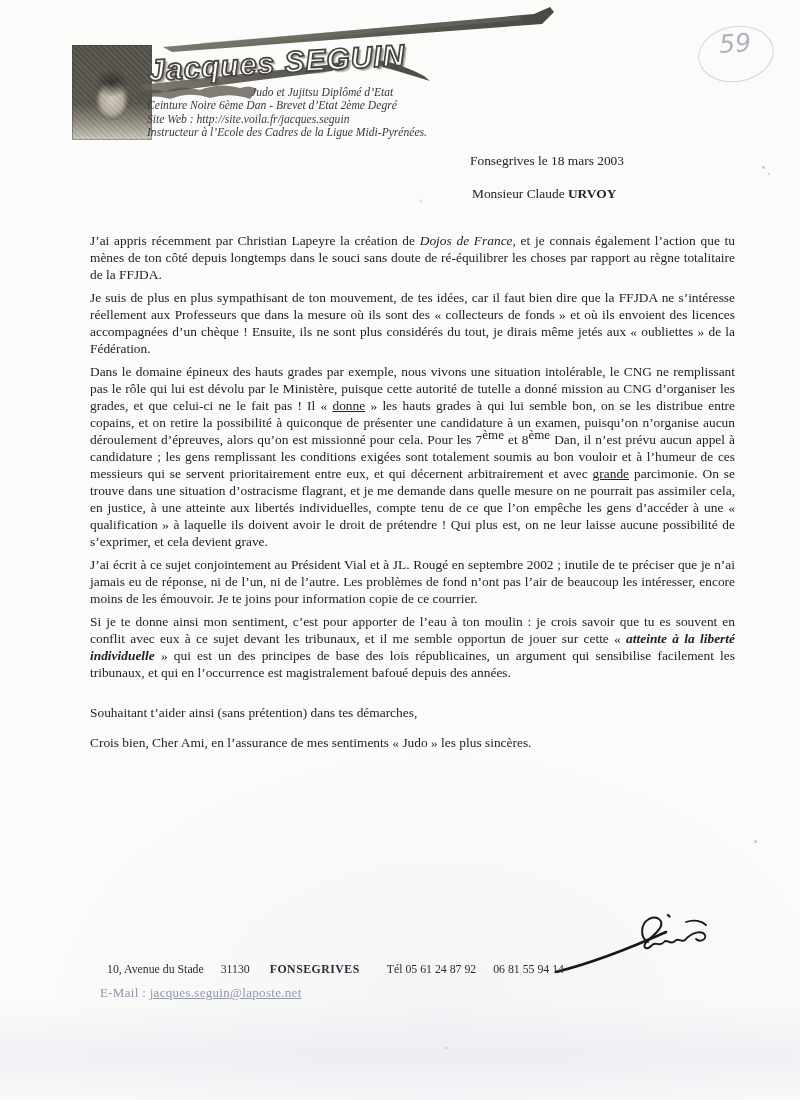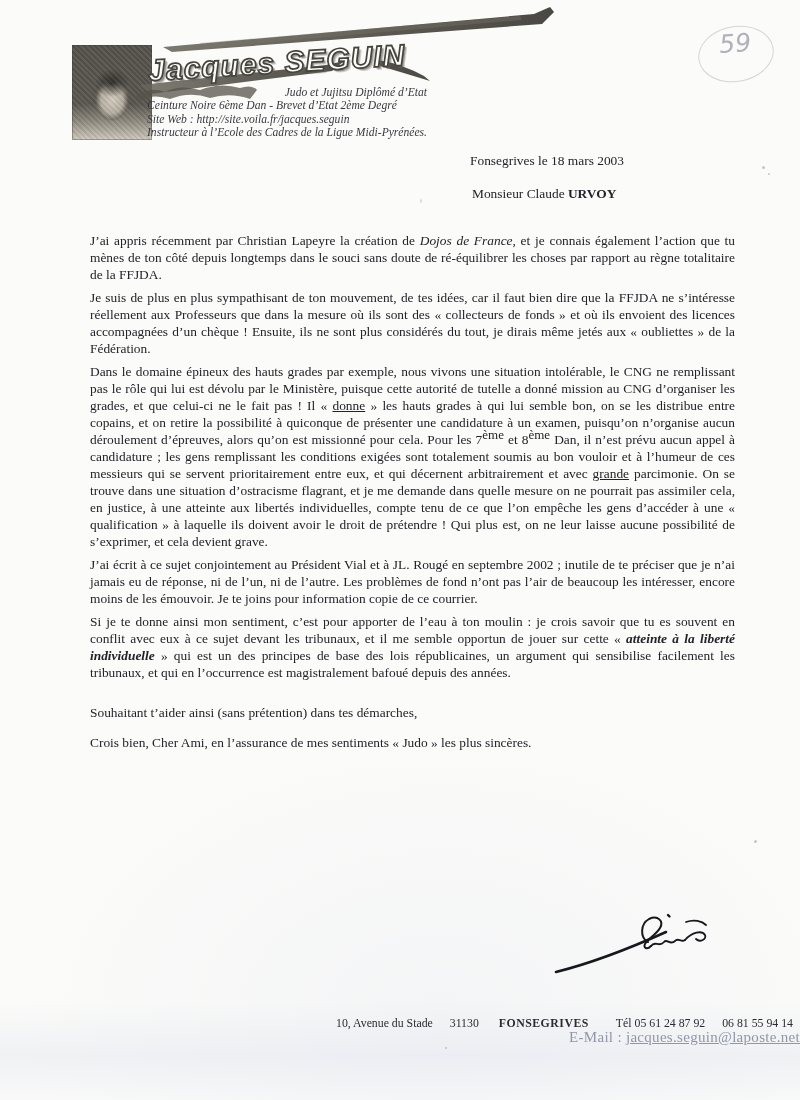--- a/index.html
+++ b/index.html
@@ -30,21 +30,21 @@
     color:#fcfcf8;
     -webkit-text-stroke:1.7px #45433c;
     text-shadow:2px 2px 1px rgba(100,97,88,0.55), 3px 3px 0 rgba(100,97,88,0.25);
     transform:rotate(-3.5deg); white-space:nowrap;
   }
   .credentials{
     position:absolute; left:147px; top:86px; z-index:2;
     font-style:italic; font-size:11.6px; line-height:13.4px; color:#3a3841;
     white-space:nowrap;
   }
-  .credentials .cred-line1{padding-left:104px;text-align:right;}
+  .credentials .cred-line1{padding-left:104px;}
   
   .page-num{
     position:absolute; left:698px; top:26px; width:74px; height:54px; z-index:2;
     border:1.6px solid #d5d5da; border-radius:50%;
     transform:rotate(-10deg);
   }
   .page-num span{
     position:absolute; left:22px; top:2px;
     font-family:"DejaVu Sans", sans-serif; font-style:italic;
     font-size:25px; color:#b2b0bc; transform:rotate(6deg);
@@ -63,28 +63,28 @@
   .closing2{margin-top:13px;}
   .seg-b{font-weight:bold;}
   .seg-i{font-style:italic;}
   .seg-u{text-decoration:underline;}
   .seg-bi{font-weight:bold; font-style:italic;}
   sup{font-size:13px; line-height:0; vertical-align:super;}
   
   .signature{position:absolute; left:548px; top:912px; width:170px; height:72px;}
   
   .footer{
-    position:absolute; left:100px; top:1016px; width:700px;
-    text-align:right; font-size:11.8px; color:#2c2b33; line-height:14px;
+    position:absolute; left:100px; top:962px; width:700px;
+    text-align:left; font-size:11.8px; color:#2c2b33; line-height:14px;
   }
   .footer .f-part{margin:0 7px;}
   .footer .f-city{font-weight:bold; letter-spacing:0.5px; margin:0 10px;}
   .footer .f-tel{margin-left:14px;}
   .email-line{
-    margin-top:0; font-size:15px; color:#9097a8; letter-spacing:0.3px;
+    margin-top:10px; font-size:13px; color:#9097a8; letter-spacing:0.3px;
   }
   .email-line .email{text-decoration:underline;}
   
   .speck{position:absolute; background:#9a99a2; border-radius:50%; opacity:0.55;}
 </style>
 </head>
 <body>
 
 <div class="page">
 

